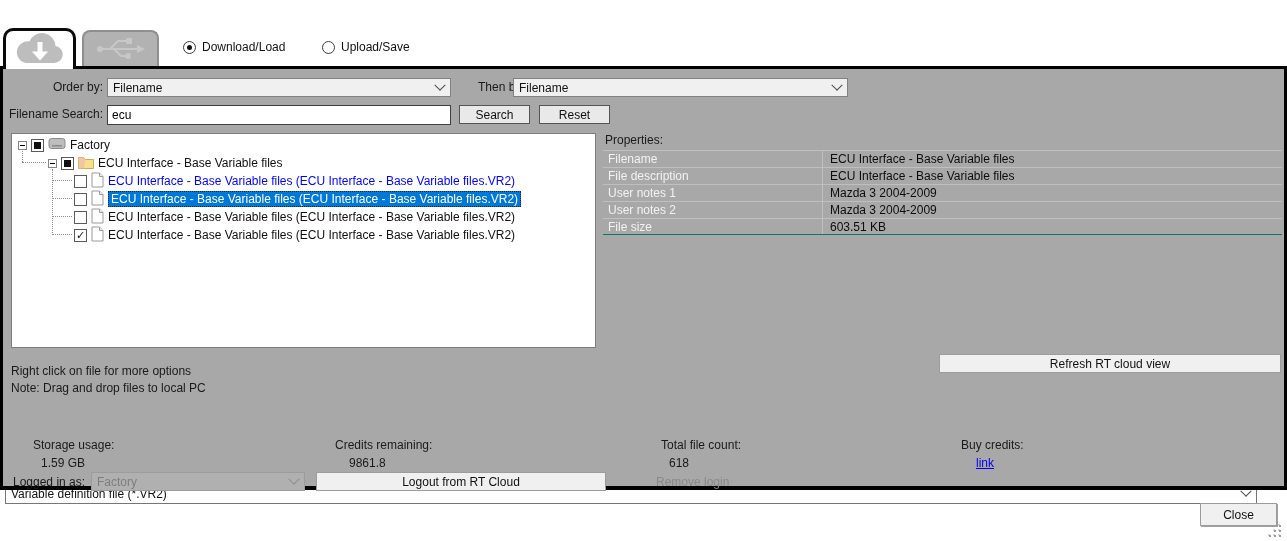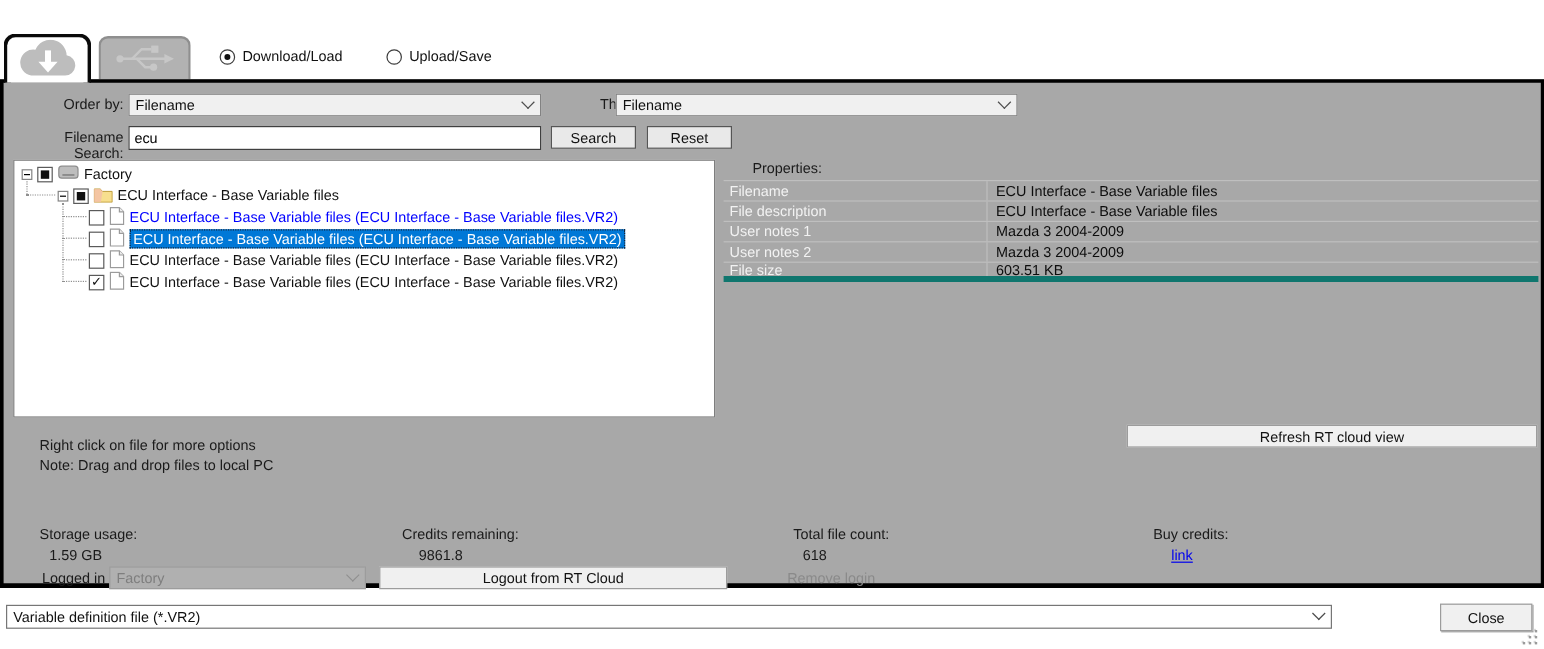--- a/index.html
+++ b/index.html
@@ -17,21 +17,21 @@
 
   
   .radio-row { display:flex; align-items:center; gap:6px; }
   .radio { width:13px; height:13px; border-radius:50%; border:1px solid #3c3c3c; background:#fff; position:relative; }
   .radio.sel::after { content:""; position:absolute; left:3px; top:3px; width:5px; height:5px; border-radius:50%; background:#111; }
 
   
   #panel { left:0; top:66px; width:1287px; height:424px; background:#a8a8a8; border:3px solid #000; border-bottom-width:4px; z-index:2; }
   #panel .abs { position:absolute; }
 
-  .lbl { color:#1a1a1a;padding-left:22px; }
+  .lbl { color:#1a1a1a; }
   .combo { background:#f0f0f0; border:1px solid #828282; display:flex; align-items:center; justify-content:space-between; padding:0 6px 0 5px; height:19px; }
   .combo .chev { width:8px; height:8px; border-right:1px solid #4d4d4d; border-bottom:1px solid #4d4d4d; transform:rotate(45deg) translate(-2px,-2px); }
   .combo.disabled { background:#b0b0b0; border-color:#9c9c9c; color:#7e7e7e; }
   .combo.disabled .chev { border-color:#8f8f8f; }
   .combo.white { background:#fff; border-color:#767676; }
 
   .txtinput { background:#fff; border:1px solid #3f3f3f; height:20px; padding:0 4px; font-family:inherit; font-size:12px; color:#000; }
   .btn { background:#e9e9e9; border:1px solid #555; display:flex; align-items:center; justify-content:center; height:19px; font-size:12px; color:#111; cursor:default; }
   .btn.light { border-color:#9c9c9c; background:#f0f0f0; }
 
@@ -45,32 +45,32 @@
   .cb .mark { font-size:11px; font-weight:bold; color:#101010; line-height:1; }
   .t-label { white-space:nowrap; }
   .t-label.bluetext { color:#0000ff; }
   .t-label.selected { background:#0078D7; color:#fff; border:1px dotted #16263a; padding:0 2px; }
   .dotv { position:absolute; border-left:1px dotted #8f8f8f; width:0; }
   .doth { position:absolute; border-top:1px dotted #8f8f8f; height:0; }
 
   
   #props-table { left:600px; top:81px; width:679px; }
   .prow { display:flex; height:17px; align-items:center; border-top:1px solid #bfbfbf; }
-  .prow:last-child { border-bottom:5px solid #0f766e; }
+  .prow:last-child { border-bottom:1px solid #0f766e; }
   .pcell-l { width:220px; padding-left:5px; color:#f2f2f2; border-right:1px solid #bfbfbf; height:100%; display:flex; align-items:center; }
   .pcell-v { padding-left:7px; color:#0d0d0d; }
 
   
   .stat { color:#1a1a1a; }
   a.linktext { color:#0000ee; text-decoration:underline; }
 
   .gray-note { color:#8a8a8a; }
 
   
-  #footer-combo { left:5px; top:504px; width:1105px; height:20px; }
+  #footer-combo { left:5px; top:484px; width:1252px; height:20px; }
   #close-btn { left:1200px; top:503px; width:77px; height:23px; box-shadow:1px 1px 0 #a2a2a2; }
   #grip { left:1269px; top:525px; width:14px; height:14px; }
   #grip i { position:absolute; width:2px; height:2px; background:#9a9a9a; box-shadow:-1px -1px 0 #d9d9d9; }
 </style>
 </head>
 <body>
 
 <div id="stage">
 
 

